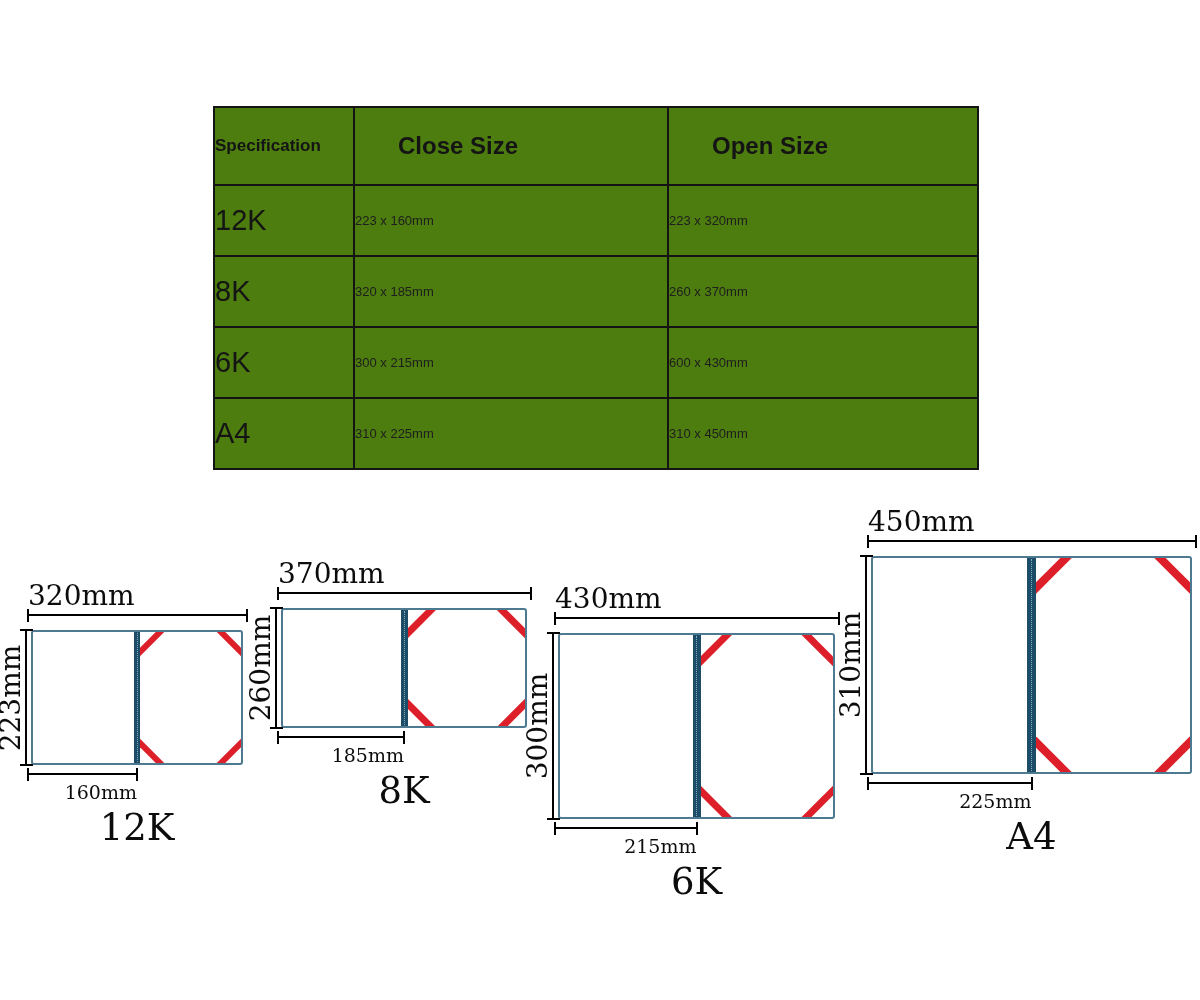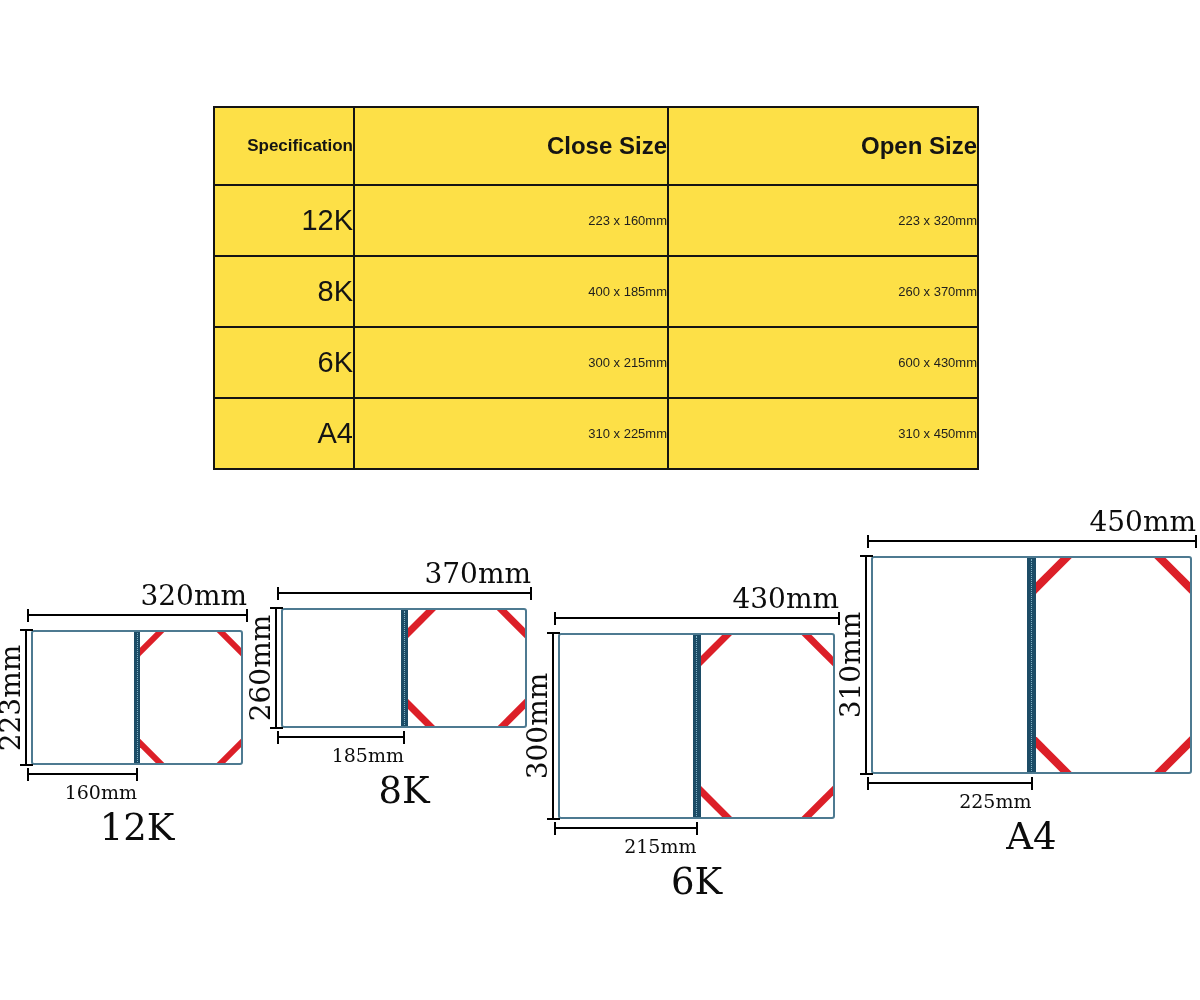--- a/index.html
+++ b/index.html
@@ -13,30 +13,30 @@
   *{box-sizing:border-box;margin:0;padding:0;}
   body{background:#fff;font-family:"Liberation Sans",sans-serif;}
   .stage{position:relative;width:1200px;height:1000px;background:#ffffff;overflow:hidden;}
 
   
   .spec-table{
     position:absolute;left:213px;top:106px;width:764px;
     border-collapse:collapse;table-layout:fixed;color:var(--ink);
   }
   .spec-table th,.spec-table td{
-    border:2.5px solid #141414;text-align:right;vertical-align:middle;
-    background:#fde047;
+    border:2.5px solid #141414;text-align:left;vertical-align:middle;
+    background:#4d7c0f;
   }
   .spec-table col.c-spec{width:140px;}
   .spec-table col.c-close{width:314px;}
   .spec-table col.c-open{width:310px;}
   .spec-table thead tr{height:78px;}
   .spec-table tbody tr{height:71px;}
   .spec-table th.h-spec{font-size:17px;font-weight:700;}
-  .spec-table th.h-size{font-size:24px;font-weight:700;}
+  .spec-table th.h-size{font-size:24px;font-weight:700;padding-left:43px;}
   .spec-table td.spec{font-size:29px;font-weight:400;}
   .spec-table td.val{font-size:13px;font-weight:400;color:#1e1e1e;}
 
   
   .dg{position:absolute;}
   .dg-0{left:31px; top:630px;width:212px;height:135px;--sw:6px;--d:20px;--rt:6px;}
   .dg-1{left:281px;top:608px;width:246px;height:120px;--sw:7px;--d:23px;--rt:7px;}
   .dg-2{left:558px;top:591px;width:277px;height:186px;margin-top:42px;--sw:8px;--d:26px;--rt:7px;}
   .dg-3{left:871px;top:556px;width:321px;height:218px;--sw:9px;--d:30px;--rt:8px;}
 
@@ -70,21 +70,21 @@
   .dim,.dim .dt{font-family:"DejaVu Serif","Liberation Serif",serif;color:#0c0c0c;}
 
   .dim-top{left:-3px;right:-4px;top:-16px;height:0;border-top:2px solid #000;}
   .dim-top::before,.dim-top::after,
   .dim-bottom::before,.dim-bottom::after{
     content:"";position:absolute;width:2px;height:13px;background:#000;top:-7px;
   }
   .dim-top::before,.dim-bottom::before{left:-1px;}
   .dim-top::after,.dim-bottom::after{right:-1px;}
   .dim-top .dt{
-    position:absolute;left:0;right:0;bottom:6px;text-align:right;
+    position:absolute;left:0;right:0;bottom:6px;text-align:left;
     font-size:28px;line-height:1;white-space:nowrap;
   }
 
   .dim-left{left:-6px;top:0;bottom:0;width:0;border-left:2px solid #000;}
   .dim-left::before,.dim-left::after{
     content:"";position:absolute;width:13px;height:2px;background:#000;left:-7px;
   }
   .dim-left::before{top:-1px;}
   .dim-left::after{bottom:-1px;}
   .dim-left .dt{
@@ -124,21 +124,21 @@
       </tr>
     </thead>
     <tbody>
       <tr>
         <td class="spec">12K</td>
         <td class="val">223 x 160mm</td>
         <td class="val">223 x 320mm</td>
       </tr>
       <tr>
         <td class="spec">8K</td>
-        <td class="val">400 x 185mm</td>
+        <td class="val">320 x 185mm</td>
         <td class="val">260 x 370mm</td>
       </tr>
       <tr>
         <td class="spec">6K</td>
         <td class="val">300 x 215mm</td>
         <td class="val">600 x 430mm</td>
       </tr>
       <tr>
         <td class="spec">A4</td>
         <td class="val">310 x 225mm</td>

